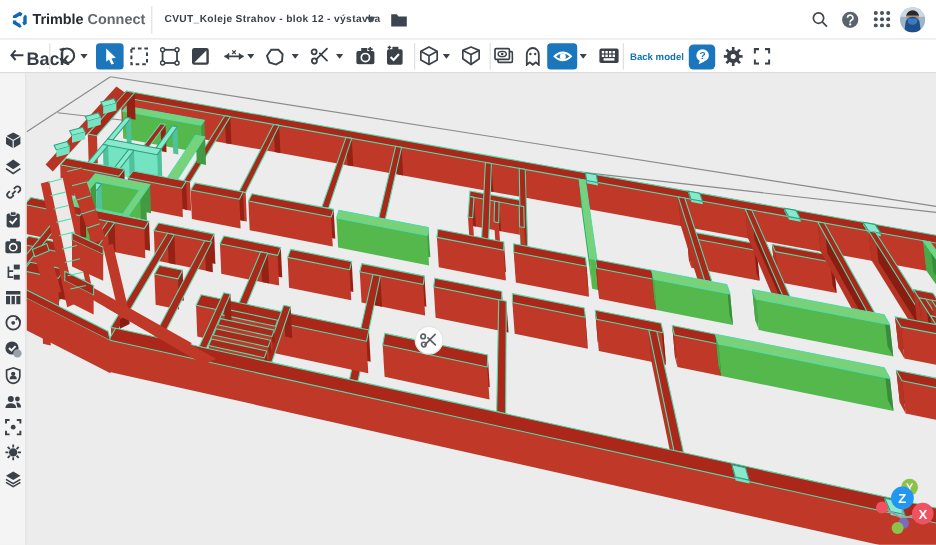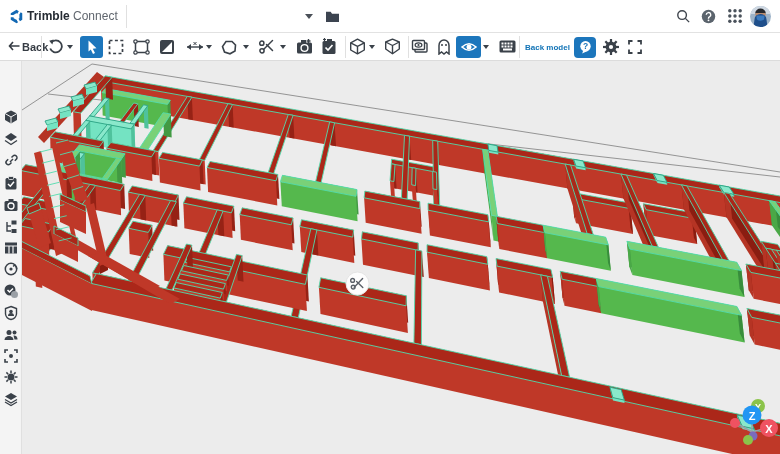--- a/index.html
+++ b/index.html
@@ -2,25 +2,25 @@
 <html><head>
 <meta charset="utf-8">
 <style>
   * { margin:0; padding:0; box-sizing:border-box; }
   html,body { width:780px; height:454px; overflow:hidden; font-family:"Liberation Sans",sans-serif; background:#ececec; }
   .topbar { position:absolute; left:0; top:0; width:780px; height:33px; background:#fff; border-bottom:1px solid #e2e2e2; z-index:20; }
   .toolbar { position:absolute; left:0; top:33px; width:780px; height:28px; background:#fff; border-bottom:1px solid #dcdcdc; z-index:20; }
   .sidebar { position:absolute; left:0; top:61px; width:22px; height:393px; background:#f4f4f4; border-right:1px solid #e0e0e0; z-index:15; }
   .viewport { position:absolute; left:22px; top:61px; width:758px; height:393px; background:#ececec; z-index:1; }
   .logo-txt { position:absolute; left:27px; top:9px; font-size:12px; letter-spacing:0; color:#252b33; font-weight:700; }
-  .logo-txt span { color:#60666e; font-weight:400; }
+  .logo-txt span { color:#60666e; font-weight:700; }
   .tb-sep { position:absolute; top:5px; width:1px; height:23px; background:#e0e0e0; }
   .title { position:absolute; left:137px; top:10px; font-size:8.5px; font-weight:700; color:#3a414b; letter-spacing:0.3px; }
   .caret { display:inline-block; width:0; height:0; border-left:4px solid transparent; border-right:4px solid transparent; border-top:5px solid #4a5058; vertical-align:middle; }
-  .back { position:absolute; left:9px; top:41px; font-size:11px; font-weight:700; color:#363c44; z-index:22; }
+  .back { position:absolute; left:9px; top:41px; font-size:15px; font-weight:700; color:#363c44; z-index:22; }
   .reset { position:absolute; left:525px; top:43px; font-size:8px; color:#1173b6; font-weight:700; z-index:22; }
   .vsep { position:absolute; top:36px; width:1px; height:22px; background:#e0e0e0; z-index:22; }
 </style>
 </head>
 <body>
 
 <div class="viewport"></div>
 <svg width="758" height="393" viewBox="0 0 758 393" style="position:absolute;left:22px;top:61px;z-index:2">
 <line x1="70.0" y1="3.0" x2="758.0" y2="111.0" stroke="#8a8a8a" stroke-width="0.9"></line>
 <line x1="70.0" y1="3.0" x2="0.0" y2="49.0" stroke="#8a8a8a" stroke-width="0.9"></line>
@@ -546,20 +546,21 @@
       <path d="M1 7.5 L7 11 L13 7.5 M1 10 L7 13.5 L13 10" fill="none" stroke="#3a4149" stroke-width="1.3"></path>
     </g>
 </svg>
 
 <div class="topbar">
   <svg style="position:absolute;left:9px;top:9px" width="15" height="15" viewBox="0 0 24 24">
     <path d="M12 4 L5.1 8 V16 L12 20 L18.9 16 V8 Z" fill="none" stroke="#1268b3" stroke-width="4.6" stroke-dasharray="12.5 3.5" stroke-dashoffset="3"></path>
   </svg>
   <div class="logo-txt">Trimble <span>Connect</span></div>
   <div class="tb-sep" style="left:126px;"></div>
+  <div class="title">CVUT_Koleje Strahov - blok 12 - výstavba</div>
   <div class="caret" style="position:absolute;left:305px;top:14px;"></div>
 
   <svg style="position:absolute;left:325px;top:10px" width="15" height="13" viewBox="0 0 16 14">
     <path d="M1 2 h5 l1.5 2 H15 v9 H1 Z" fill="#3c4450"></path>
   </svg>
 
   <svg style="position:absolute;left:676px;top:9px" width="15" height="15" viewBox="0 0 16 16">
     <circle cx="6.5" cy="6.5" r="4.6" fill="none" stroke="#3f454d" stroke-width="1.5"></circle>
     <line x1="10" y1="10" x2="14" y2="14" stroke="#3f454d" stroke-width="1.5"></line>
   </svg>

